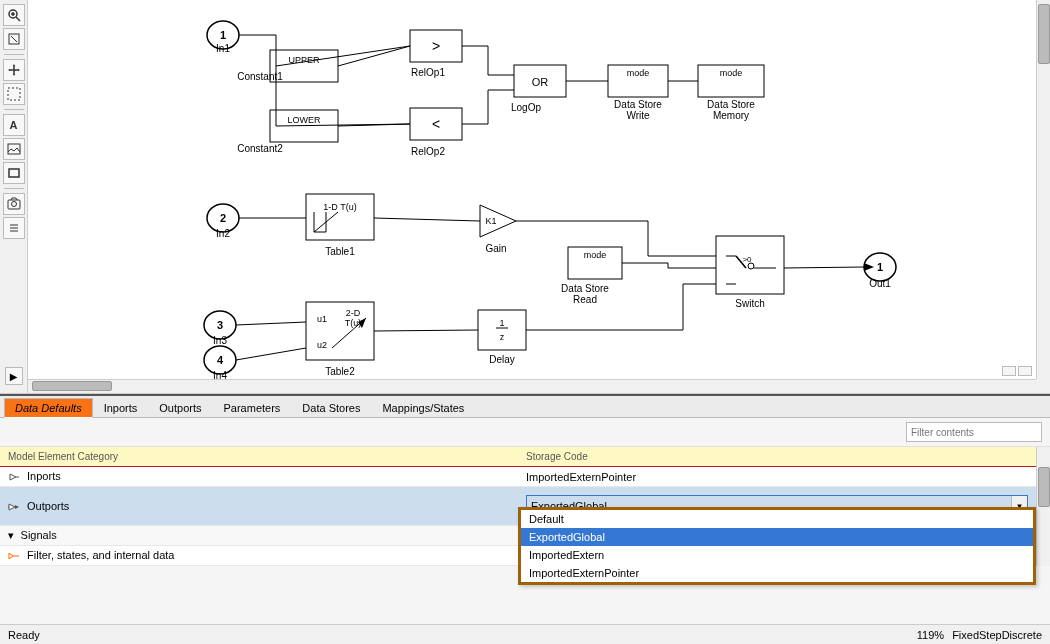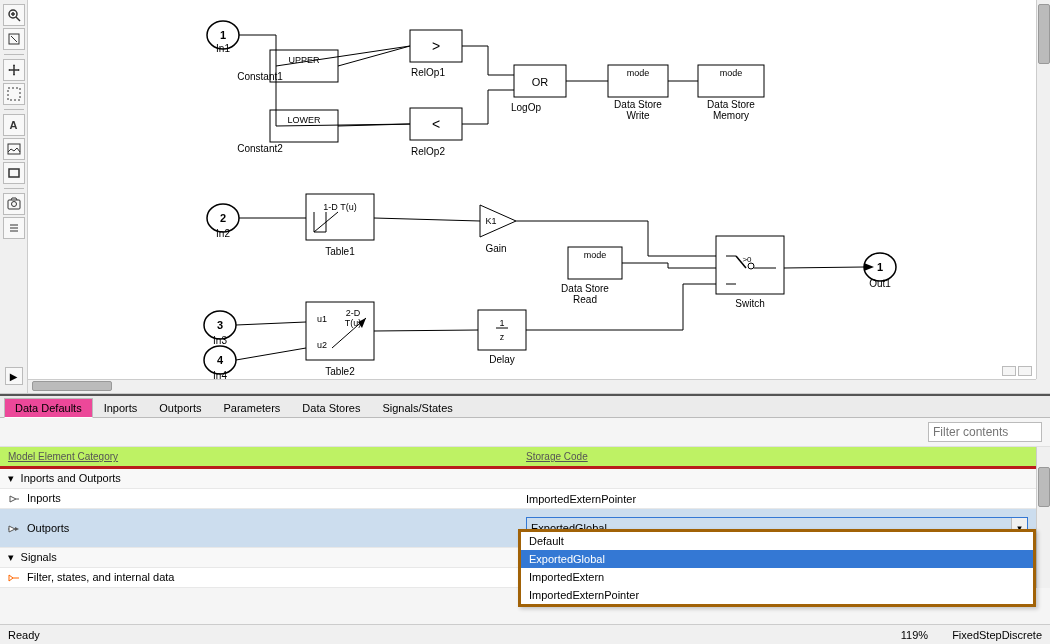--- a/index.html
+++ b/index.html
@@ -29,27 +29,27 @@
 
     
     .code-mappings { background: #f5f5f5; border-top: 2px solid #999; }
     .panel-titlebar { background: #e0e0e0; border-bottom: 1px solid #bbb; padding: 3px 8px; display: flex; align-items: center; justify-content: space-between; height: 24px; }
     .panel-title { font-size: 11px; font-weight: bold; }
     .panel-controls { display: flex; gap: 4px; }
     .panel-ctrl-btn { width: 16px; height: 16px; border: none; background: transparent; cursor: pointer; display: flex; align-items: center; justify-content: center; font-size: 11px; }
 
     .panel-tabs { display: flex; border-bottom: 1px solid #bbb; background: #ebebeb; padding: 2px 4px 0 4px; }
     .tab { padding: 3px 10px; font-size: 11px; cursor: pointer; border: 1px solid transparent; border-bottom: none; background: #ebebeb; }
-    .tab.active { background: #ec4899; border-color: #bbb; border-bottom: 1px solid white; margin-bottom: -1px; z-index: 1; }
+    .tab.active { background: #f97316; border-color: #bbb; border-bottom: 1px solid white; margin-bottom: -1px; z-index: 1; font-style: italic; }
 
     .panel-toolbar { padding: 4px 8px; display: flex; justify-content: flex-end; align-items: center; border-bottom: 1px solid #e0e0e0; }
-    .filter-input { width: 114px; height: 20px; border: 1px solid #bbb; padding: 1px 4px; font-size: 12px; }
+    .filter-input { width: 136px; height: 20px; border: 1px solid #bbb; padding: 1px 4px; font-size: 10px; }
 
     .panel-table { width: 100%; border-collapse: collapse; }
-    .panel-table th { background: #bef264; border-bottom: 3px solid #b91c1c; padding: 4px 8px; font-size: 10px; font-weight: normal; color: #555; text-align: left; text-decoration: underline; }
+    .panel-table th { background: #fef9c3; border-bottom: 1px solid #b91c1c; padding: 4px 8px; font-size: 10px; font-weight: normal; color: #555; text-align: left; }
     .panel-table td { padding: 3px 8px; font-size: 11px; border-bottom: 1px solid #e8e8e8; vertical-align: middle; }
 
     
     .row-normal { background: white; }
     .row-selected { background: #cde; }
     .row-group { background: #f8f8f8; }
 
     
     .dropdown-cell { position: relative; display: flex; align-items: center; }
     .dropdown-value { flex: 1; padding: 1px 4px; font-size: 11px; }
@@ -63,21 +63,21 @@
     
     .col-left { width: 50%; }
     .col-right { width: 50%; }
 
     
     .group-toggle { margin-right: 4px; cursor: pointer; }
     .indent { padding-left: 20px; }
 
     
     .status-bar { height: 20px; background: #f0f0f0; border-top: 1px solid #ccc; display: flex; align-items: center; padding: 0 8px; font-size: 11px; gap: 16px; }
-    .status-right { margin-left: auto; display: flex; gap: 24px; }
+    .status-right { margin-left: auto; display: flex; gap: 8px; }
 
     
     .scrollbar-thumb { background: #bbb; border: 1px solid #999; border-radius: 2px; }
 
     
     .panel-scrollbar { width: 14px; background: #f0f0f0; border-left: 1px solid #ccc; position: absolute; right: 0; top: 0; bottom: 0; }
     .panel-scroll-thumb { width: 12px; height: 40px; background: #bbb; border: 1px solid #999; border-radius: 2px; margin: 0 auto; margin-top: 20px; }
 
     
     .table-wrapper { position: relative; }
@@ -325,43 +325,37 @@
 
   <div class="code-mappings" style="height: 230px; position: relative; border-top: 2px solid #555;">
 
 
     <div class="panel-tabs">
       <div class="tab active">Data Defaults</div>
       <div class="tab">Inports</div>
       <div class="tab">Outports</div>
       <div class="tab">Parameters</div>
       <div class="tab">Data Stores</div>
-      <div class="tab">Signals/States</div>
+      <div class="tab">Mappings/States</div>
     </div>
 
     <div class="panel-toolbar">
       <input class="filter-input" type="text" placeholder="Filter contents" style="">
     </div>
 
     <div class="table-wrapper">
       <table class="panel-table table-inner">
         <thead>
           <tr>
             <th class="col-left">Model Element Category</th>
             <th class="col-right">Storage Code</th>
           </tr>
         </thead>
         <tbody>
 
-          <tr class="row-group">
-            <td colspan="2">
-              <span class="group-toggle">▾</span>
-              <span>Inports and Outports</span>
-            </td>
-          </tr>
 
           <tr class="row-normal">
             <td class="indent">
               <svg width="12" height="12" viewBox="0 0 12 12" style="vertical-align:middle;margin-right:4px;">
                 <polygon points="2,3 2,9 8,6" fill="white" stroke="#555" stroke-width="1"></polygon>
                 <line x1="8" y1="6" x2="11" y2="6" stroke="#555" stroke-width="1"></line>
               </svg>
               <span>Inports</span>
             </td>
             <td>

